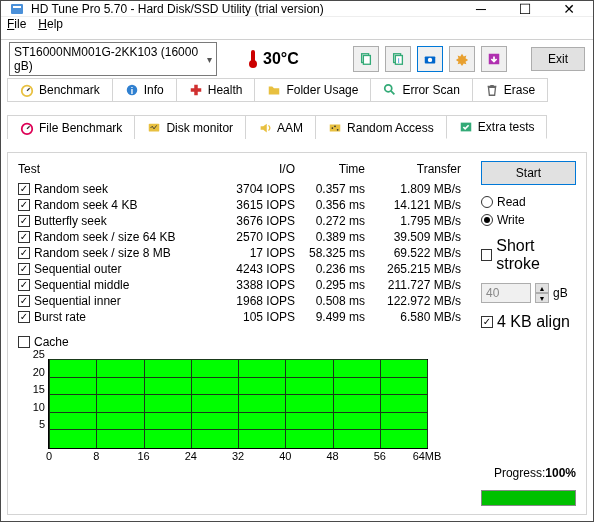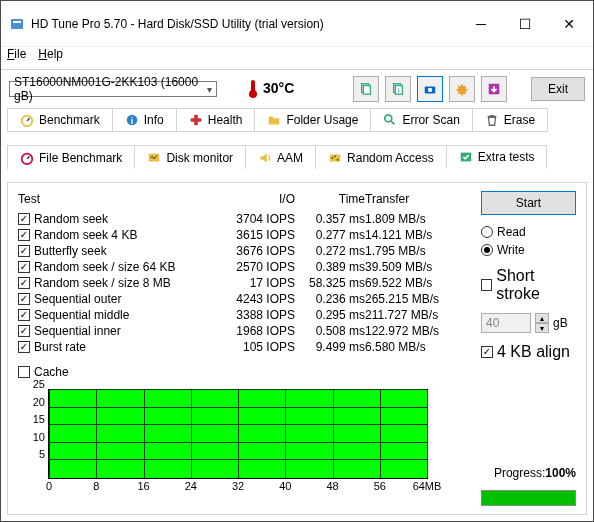--- a/index.html
+++ b/index.html
@@ -1,52 +1,52 @@
 <!DOCTYPE html>
 <html><head>
 <meta charset="utf-8">
 <style>
 * { box-sizing: border-box; margin: 0; padding: 0; font-family: "Segoe UI", Tahoma, sans-serif; }
 body { background: #fff; font-size: 12px; color: #000; }
 .window { width: 594px; height: 522px; border: 1px solid #4a4a4a; background: #fff; display: flex; flex-direction: column; position: relative; }
-.titlebar { height: 46px; background: #fff; display: flex; align-items: center; padding: 0 2px 0 8px; border-bottom: 1px solid #eee; }
+.titlebar { height: 16px; background: #fff; display: flex; align-items: center; padding: 0 2px 0 8px; border-bottom: 1px solid #eee; }
 .titlebar .icon { width: 16px; height: 16px; margin-right: 6px; }
 .titlebar .title { flex: 1; font-size: 12px; color: #000; }
 .titlebar .winbtns { display: flex; }
 .titlebar .winbtns button { width: 44px; height: 28px; border: none; background: transparent; font-size: 14px; cursor: pointer; }
 .menubar { height: 20px; display: flex; padding: 0 6px; gap: 12px; }
 .menubar span { font-size: 12px; cursor: pointer; }
 .menubar span u { text-decoration: underline; }
 .toolbar-sep { height: 1px; background: #d0d0d0; margin: 2px 0; }
 .toolbar { height: 34px; display: flex; align-items: center; padding: 0 8px; gap: 6px; }
-.drive-select { width: 208px; height: 16px; border: 1px solid #7a7a7a; font-size: 12px; padding: 0 12px 0 4px; background: #fff; position: relative; display: flex; align-items: center; }
+.drive-select { width: 208px; height: 34px; border: 1px solid #7a7a7a; font-size: 12px; padding: 0 12px 0 4px; background: #fff; position: relative; display: flex; align-items: center; }
 .drive-select::after { content: "▾"; position: absolute; right: 4px; font-size: 10px; color: #555; }
 .spacer { flex: 1; }
-.temp { display: flex; align-items: flex-start; gap: 6px; font-weight: bold; font-size: 14px; }
+.temp { display: flex; align-items: flex-end; gap: 6px; font-weight: bold; font-size: 16px; }
 .thermo { width: 8px; height: 18px; position: relative; }
 .thermo::before { content: ""; position: absolute; bottom: 0; left: 0; width: 8px; height: 8px; border-radius: 50%; background: #c00; }
 .thermo::after { content: ""; position: absolute; bottom: 6px; left: 2px; width: 4px; height: 12px; background: #c00; border-radius: 2px 2px 0 0; }
 .iconbtn { width: 26px; height: 26px; border: 1px solid #adadad; background: #f0f0f0; cursor: pointer; display: flex; align-items: center; justify-content: center; }
 .iconbtn.active { border-color: #0078d7; }
 .btn { height: 24px; padding: 0 16px; border: 1px solid #adadad; background: #e1e1e1; cursor: pointer; font-size: 12px; }
 .tabs-outer { flex: 1; margin: 2px 6px 6px 6px; display: flex; flex-direction: column; gap: 13px; }
 .tabrow { display: flex; height: 24px; }
 .tab { display: flex; align-items: center; gap: 5px; padding: 0 12px; border: 1px solid #d4d4d4; border-bottom: none; background: #fff; font-size: 12px; cursor: pointer; margin-right: -1px; position: relative; }
 .tab.active { background: #fff; z-index: 2; border-bottom: 1px solid #fff; }
 .tabrow:first-of-type .tab { border-bottom: 1px solid #d4d4d4; }
 .tabbody { flex: 1; border: 1px solid #d4d4d4; background: #fff; display: flex; }
 .icon-sm { width: 14px; height: 14px; flex-shrink: 0; }
 .left-panel { flex: 1; padding: 8px 10px; display: flex; flex-direction: column; }
 .right-panel { width: 115px; padding: 8px 10px; display: flex; flex-direction: column; gap: 10px; }
 .table-hdr, .table-row { display: flex; font-size: 12px; padding: 1px 0; }
 .table-hdr { margin-bottom: 4px; }
 .col-test { flex: 1; display: flex; align-items: center; gap: 4px; }
 .col-io { width: 80px; text-align: right; }
 .col-time { width: 70px; text-align: right; }
-.col-transfer { width: 96px; text-align: left; }
+.col-transfer { width: 96px; text-align: right; }
 .chk { width: 12px; height: 12px; border: 1px solid #333; display: inline-flex; align-items: center; justify-content: center; font-size: 10px; background: #fff; }
 .chk.checked::after { content: "✓"; line-height: 1; }
 .cache-row { margin-top: 10px; display: flex; align-items: center; gap: 4px; }
 .chart { margin-top: 10px; margin-left: 30px; width: 380px; }
 .chart-inner { height: 90px; background: #000; position: relative; border: 1px solid #000; }
 .chart-green { position: absolute; left: 0; right: 0; bottom: 0; background: #00ff00; }
 .chart-ylab { position: absolute; right: 100%; padding-right: 4px; font-size: 11px; transform: translateY(-50%); }
 .chart-xlab { position: absolute; top: 100%; padding-top: 2px; font-size: 11px; transform: translateX(-50%); }
 .mbs { position: absolute; top: -1px; left: 4px; color: #fff; font-size: 11px; font-weight: bold; }
 .radio-group { display: flex; flex-direction: column; gap: 4px; }
@@ -231,21 +231,21 @@
               <div class="col-io">3704 IOPS</div>
               <div class="col-time">0.357 ms</div>
               <div class="col-transfer">1.809 MB/s</div>
             </div>
             <div class="table-row">
               <div class="col-test">
                 <span class="chk checked"></span>
                 <span>Random seek 4 KB</span>
               </div>
               <div class="col-io">3615 IOPS</div>
-              <div class="col-time">0.277 ms</div>
+              <div class="col-time">0.356 ms</div>
               <div class="col-transfer">14.121 MB/s</div>
             </div>
             <div class="table-row">
               <div class="col-test">
                 <span class="chk checked"></span>
                 <span>Butterfly seek</span>
               </div>
               <div class="col-io">3676 IOPS</div>
               <div class="col-time">0.272 ms</div>
               <div class="col-transfer">1.795 MB/s</div>

